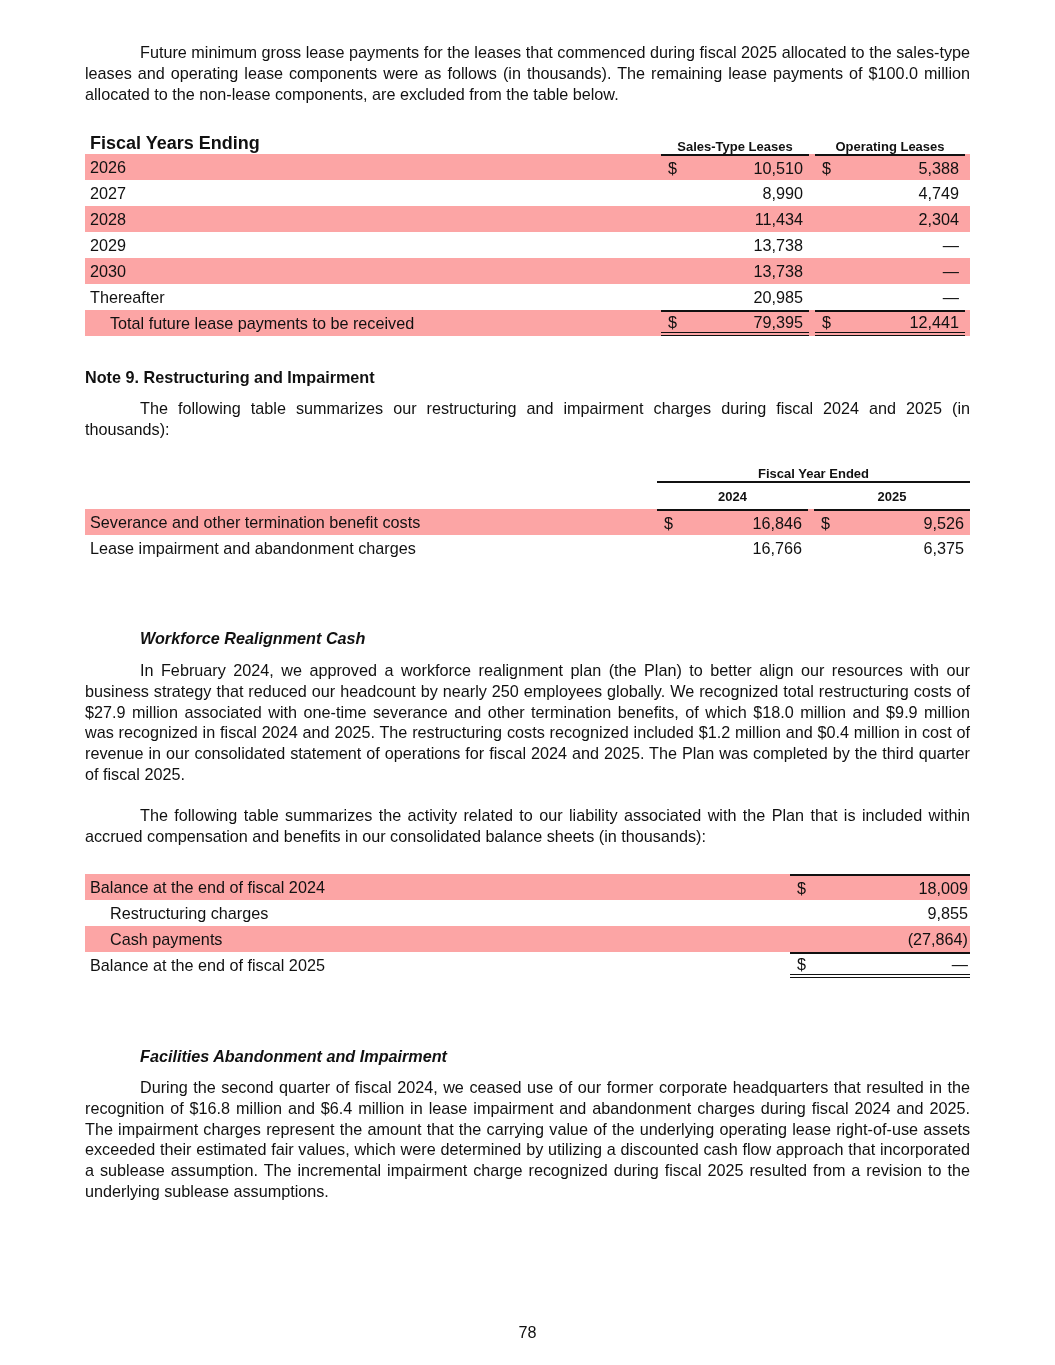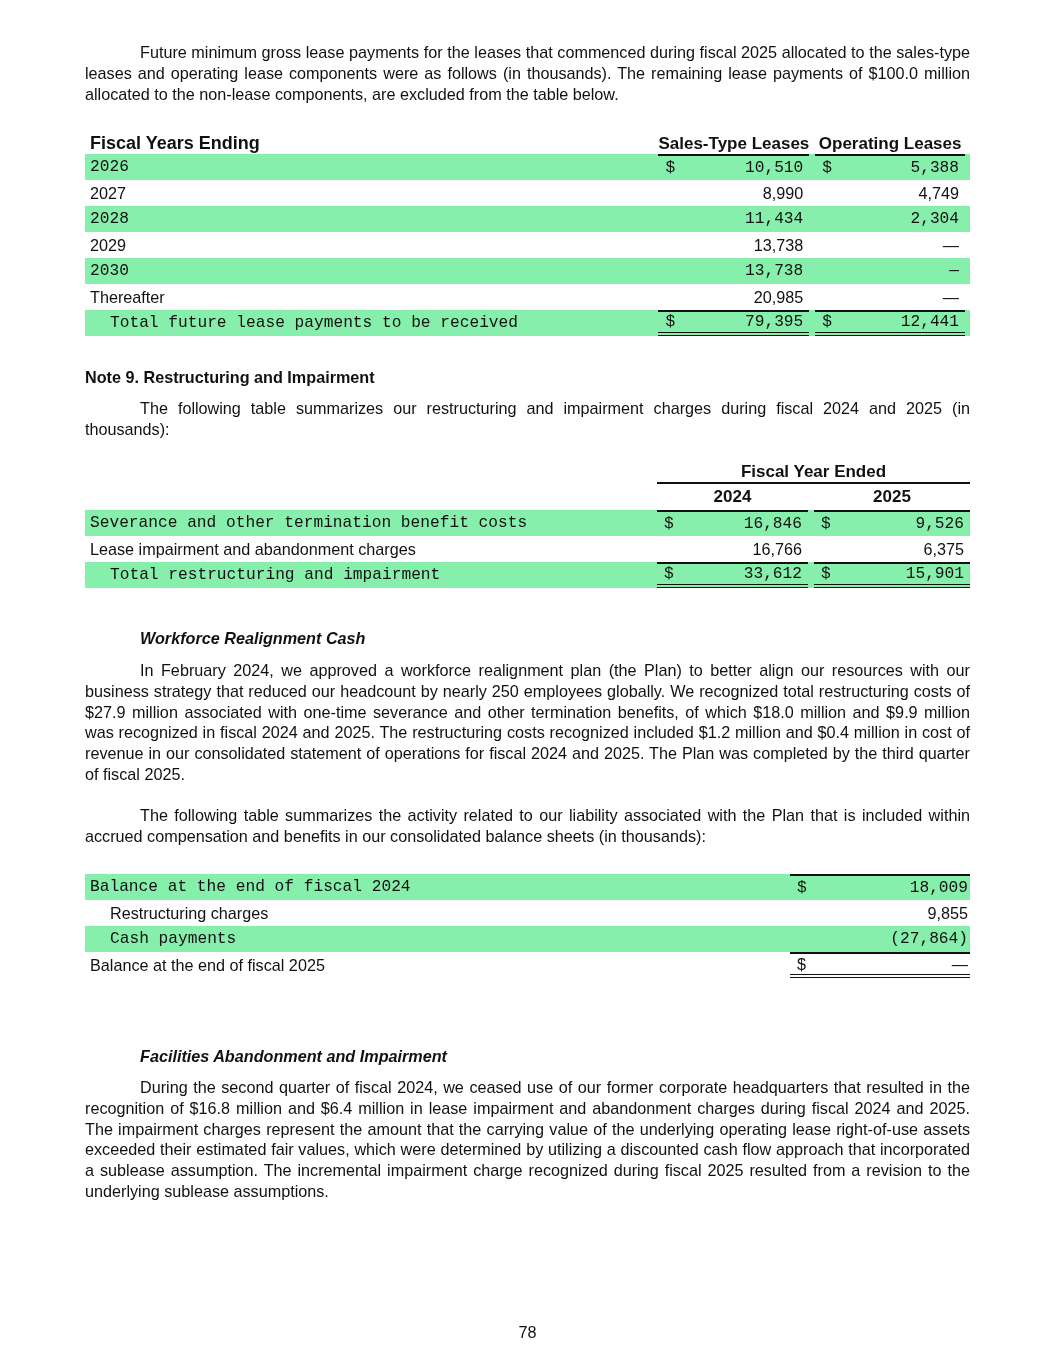--- a/index.html
+++ b/index.html
@@ -28,26 +28,26 @@
     }
     table.fin {
       position: absolute;
       left: 0;
       width: 885px;
       border-collapse: separate;
       border-spacing: 0;
       font-size: 16.2px;
     }
     table.fin td { height: 26px; padding: 0; vertical-align: middle; white-space: nowrap; }
-    table.fin tr.shade td.sh { background: #86efac; font-family: Liberation Mono, monospace; }
+    table.fin tr.shade td.sh { background: #fca5a5; }
     .lbl { padding-left: 5px !important; }
     .lbl.indent { padding-left: 25px !important; }
     .dol { text-align: left; padding-left: 7px !important; }
     .num { text-align: right; padding-right: 6px !important; }
-    .hdr { font-weight: bold; font-size: 17px; text-align: center; vertical-align: bottom !important; }
+    .hdr { font-weight: bold; font-size: 13px; text-align: center; vertical-align: bottom !important; }
     .hdr-left { font-weight: bold; font-size: 18px; text-align: left; padding-left: 5px !important; vertical-align: bottom !important; }
     .bt { border-top: 2px solid #111; }
     .bb2 { border-bottom: 4px double #111; }
     .page-num { position: absolute; left: 0; width: 1055px; top: 1323px; text-align: center; font-size: 16.2px; }
   </style>
 </head>
 <body>
 
 <div class="page">
 
@@ -178,28 +178,20 @@
       <td class="sh num bt">9,526</td>
     </tr>
     <tr>
       <td class="lbl">Lease impairment and abandonment charges</td>
       <td class="dol"></td>
       <td class="num">16,766</td>
       <td></td>
       <td class="dol"></td>
       <td class="num">6,375</td>
     </tr>
-    <tr class="shade">
-      <td class="sh lbl indent">Total restructuring and impairment</td>
-      <td class="sh dol bt bb2">$</td>
-      <td class="sh num bt bb2">33,612</td>
-      <td class="sh"></td>
-      <td class="sh dol bt bb2">$</td>
-      <td class="sh num bt bb2">15,901</td>
-    </tr>
   </tbody>
     </table>
 
   <div class="heading-sub" style="top:629px;">Workforce Realignment Cash</div>
   <p class="para" style="top:660px;">In February 2024, we approved a workforce realignment plan (the Plan) to better align our resources with our business strategy that reduced our headcount by nearly 250 employees globally. We recognized total restructuring costs of $27.9 million associated with one-time severance and other termination benefits, of which $18.0 million and $9.9 million was recognized in fiscal 2024 and 2025. The restructuring costs recognized included $1.2 million and $0.4 million in cost of revenue in our consolidated statement of operations for fiscal 2024 and 2025. The Plan was completed by the third quarter of fiscal 2025.</p>
   <p class="para" style="top:805px;">The following table summarizes the activity related to our liability associated with the Plan that is included within accrued compensation and benefits in our consolidated balance sheets (in thousands):</p>
 
   <table class="fin" style="top:874px;">
     <colgroup>
       <col style="width:705px">

